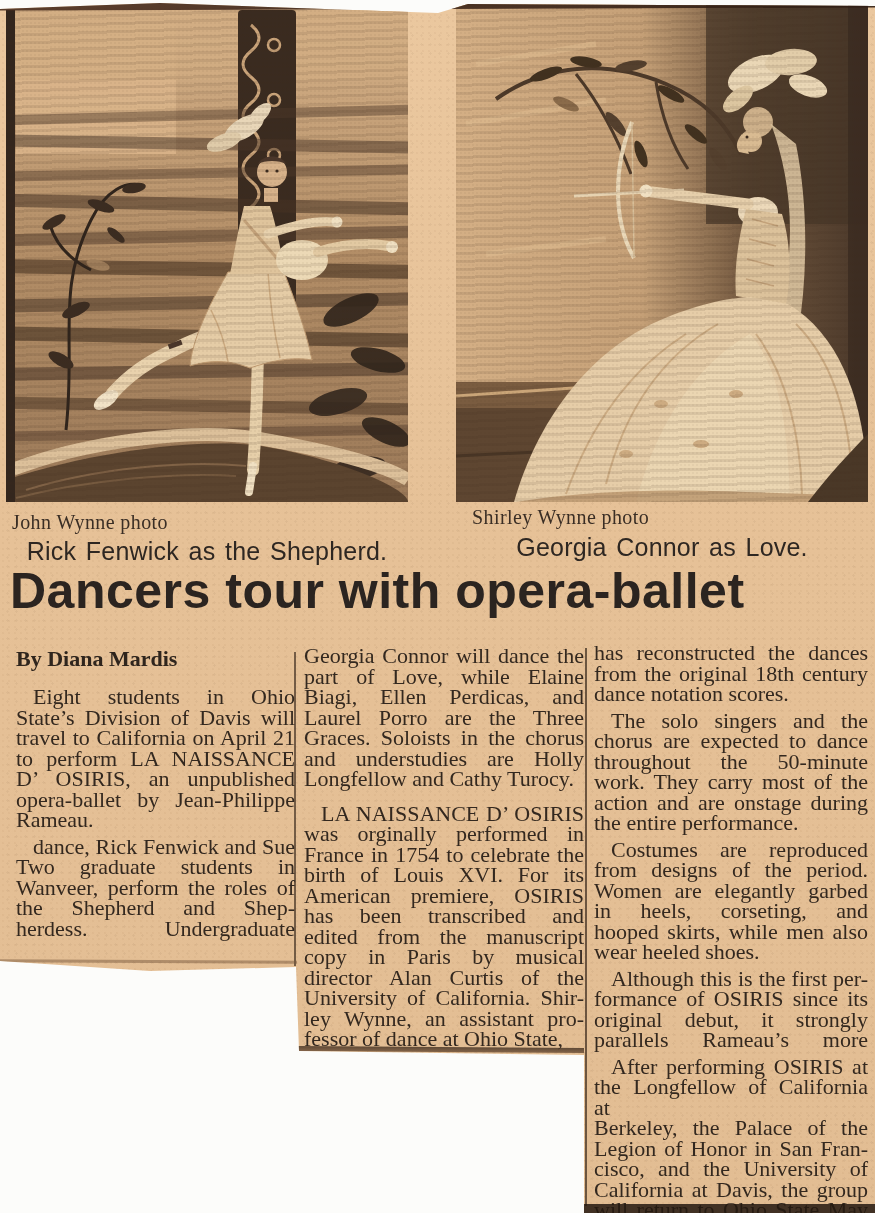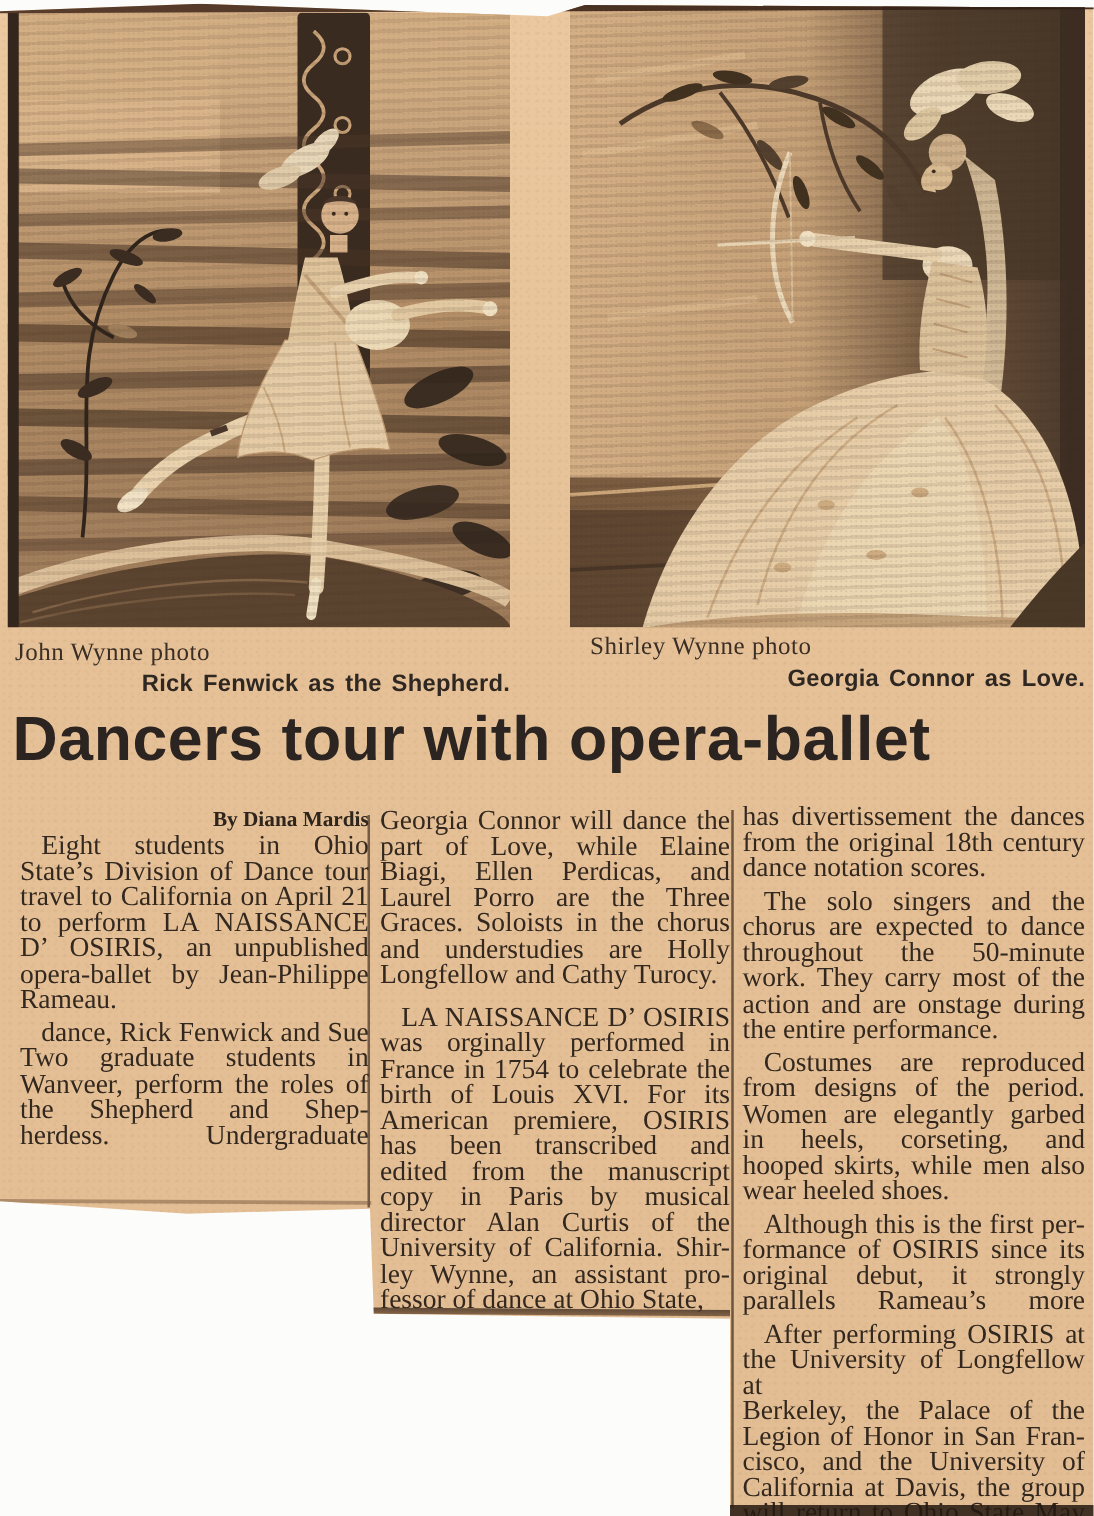--- a/index.html
+++ b/index.html
@@ -30,38 +30,38 @@
     content:"";position:absolute;inset:0;pointer-events:none;
     background:repeating-linear-gradient(178deg, rgba(62,42,28,0.10) 0 3px, rgba(0,0,0,0) 3px 8px);
   }
   .photo-left{left:6px;top:10px;width:402px;height:492px;}
   .photo-right{left:456px;top:4px;width:412px;height:498px;}
 
   .credit{position:absolute;font-size:20px;color:#3a2e25;letter-spacing:.4px;}
   .credit-left{left:12px;top:511px;}
   .credit-right{left:472px;top:506px;}
   .boldcap{
-    position:absolute;text-align:right;
-    font-family:"Liberation Sans",sans-serif;font-weight:700;
-    font-size:19px;color:#2e2722;word-spacing:2.5px;letter-spacing:.2px;
+    position:absolute;text-align:center;
+    font-family:"Liberation Sans",sans-serif;font-weight:400;
+    font-size:25px;color:#2e2722;word-spacing:2.5px;letter-spacing:.2px;
   }
   .cap-left{left:6px;top:537px;width:402px;}
   .cap-right{left:456px;top:533px;width:412px;}
 
   .headline{
     position:absolute;left:10px;top:562px;white-space:nowrap;
     font-family:"Liberation Sans",sans-serif;font-weight:700;
     font-size:50px;letter-spacing:.5px;color:#2b2420;
   }
 
   .col{position:absolute;color:#33281f;}
   .col1{left:16px;top:646px;width:279px;}
   .col2{left:304px;top:646px;width:280px;}
   .col3{left:594px;top:643px;width:274px;}
-  .byline{font-weight:700;font-size:17px;margin:0 0 0 0;color:#2f251d;text-align:right;}
+  .byline{font-weight:700;font-size:22px;margin:0 0 15px 0;color:#2f251d;}
   .para{font-size:22px;line-height:20.5px;margin:0 0 6px 0;}
   .para.gap-after{margin-bottom:14px;}
   .line{text-align:justify;text-align-last:justify;}
   .para .line.last{text-align-last:left;}
   .para.spread-last .line.last{text-align-last:justify;}
   .para.indent-first .line:first-child{text-indent:17px;}
 
   .divider{position:absolute;width:2px;background:#4e3b2b;}
   .divider-1{left:294px;top:652px;height:314px;opacity:.75;}
   .divider-2{left:585px;top:648px;height:558px;opacity:.8;}
@@ -229,21 +229,21 @@
 
   <div class="headline">Dancers tour with opera-ballet</div>
 
   <div class="divider divider-1"></div>
   <div class="divider divider-2"></div>
 
   <div class="col col1">
     <div class="byline">By Diana Mardis</div>
     <div class="para indent-first">
         <div class="line">Eight students in Ohio</div>
-        <div class="line">State’s Division of Dance tour</div>
+        <div class="line">State’s Division of Davis will</div>
         <div class="line">travel to California on April 21</div>
         <div class="line">to perform LA NAISSANCE</div>
         <div class="line">D’ OSIRIS, an unpublished</div>
         <div class="line">opera-ballet by Jean-Philippe</div>
         <div class="line last">Rameau.</div>
       </div>
     <div class="para indent-first spread-last">
         <div class="line">dance, Rick Fenwick and Sue</div>
         <div class="line">Two graduate students in</div>
         <div class="line">Wanveer, perform the roles of</div>
@@ -273,21 +273,21 @@
         <div class="line">copy in Paris by musical</div>
         <div class="line">director Alan Curtis of the</div>
         <div class="line">University of California. Shir-</div>
         <div class="line">ley Wynne, an assistant pro-</div>
         <div class="line last">fessor of dance at Ohio State,</div>
       </div>
   </div>
 
   <div class="col col3">
     <div class="para">
-        <div class="line">has divertissement the dances</div>
+        <div class="line">has reconstructed the dances</div>
         <div class="line">from the original 18th century</div>
         <div class="line last">dance notation scores.</div>
       </div>
     <div class="para indent-first">
         <div class="line">The solo singers and the</div>
         <div class="line">chorus are expected to dance</div>
         <div class="line">throughout the 50-minute</div>
         <div class="line">work. They carry most of the</div>
         <div class="line">action and are onstage during</div>
         <div class="line last">the entire performance.</div>
@@ -301,21 +301,21 @@
         <div class="line last">wear heeled shoes.</div>
       </div>
     <div class="para indent-first spread-last">
         <div class="line">Although this is the first per-</div>
         <div class="line">formance of OSIRIS since its</div>
         <div class="line">original debut, it strongly</div>
         <div class="line">parallels Rameau’s more</div>
       </div>
     <div class="para indent-first spread-last">
         <div class="line">After performing OSIRIS at</div>
-        <div class="line">the University of Longfellow at</div>
+        <div class="line">the Longfellow of California at</div>
         <div class="line">Berkeley, the Palace of the</div>
         <div class="line">Legion of Honor in San Fran-</div>
         <div class="line">cisco, and the University of</div>
         <div class="line">California at Davis, the group</div>
         <div class="line last">will return to Ohio State May</div>
       </div>
   </div>
 
   <div class="edge edge-top"></div>
   <div class="edge edge-col1"></div>

